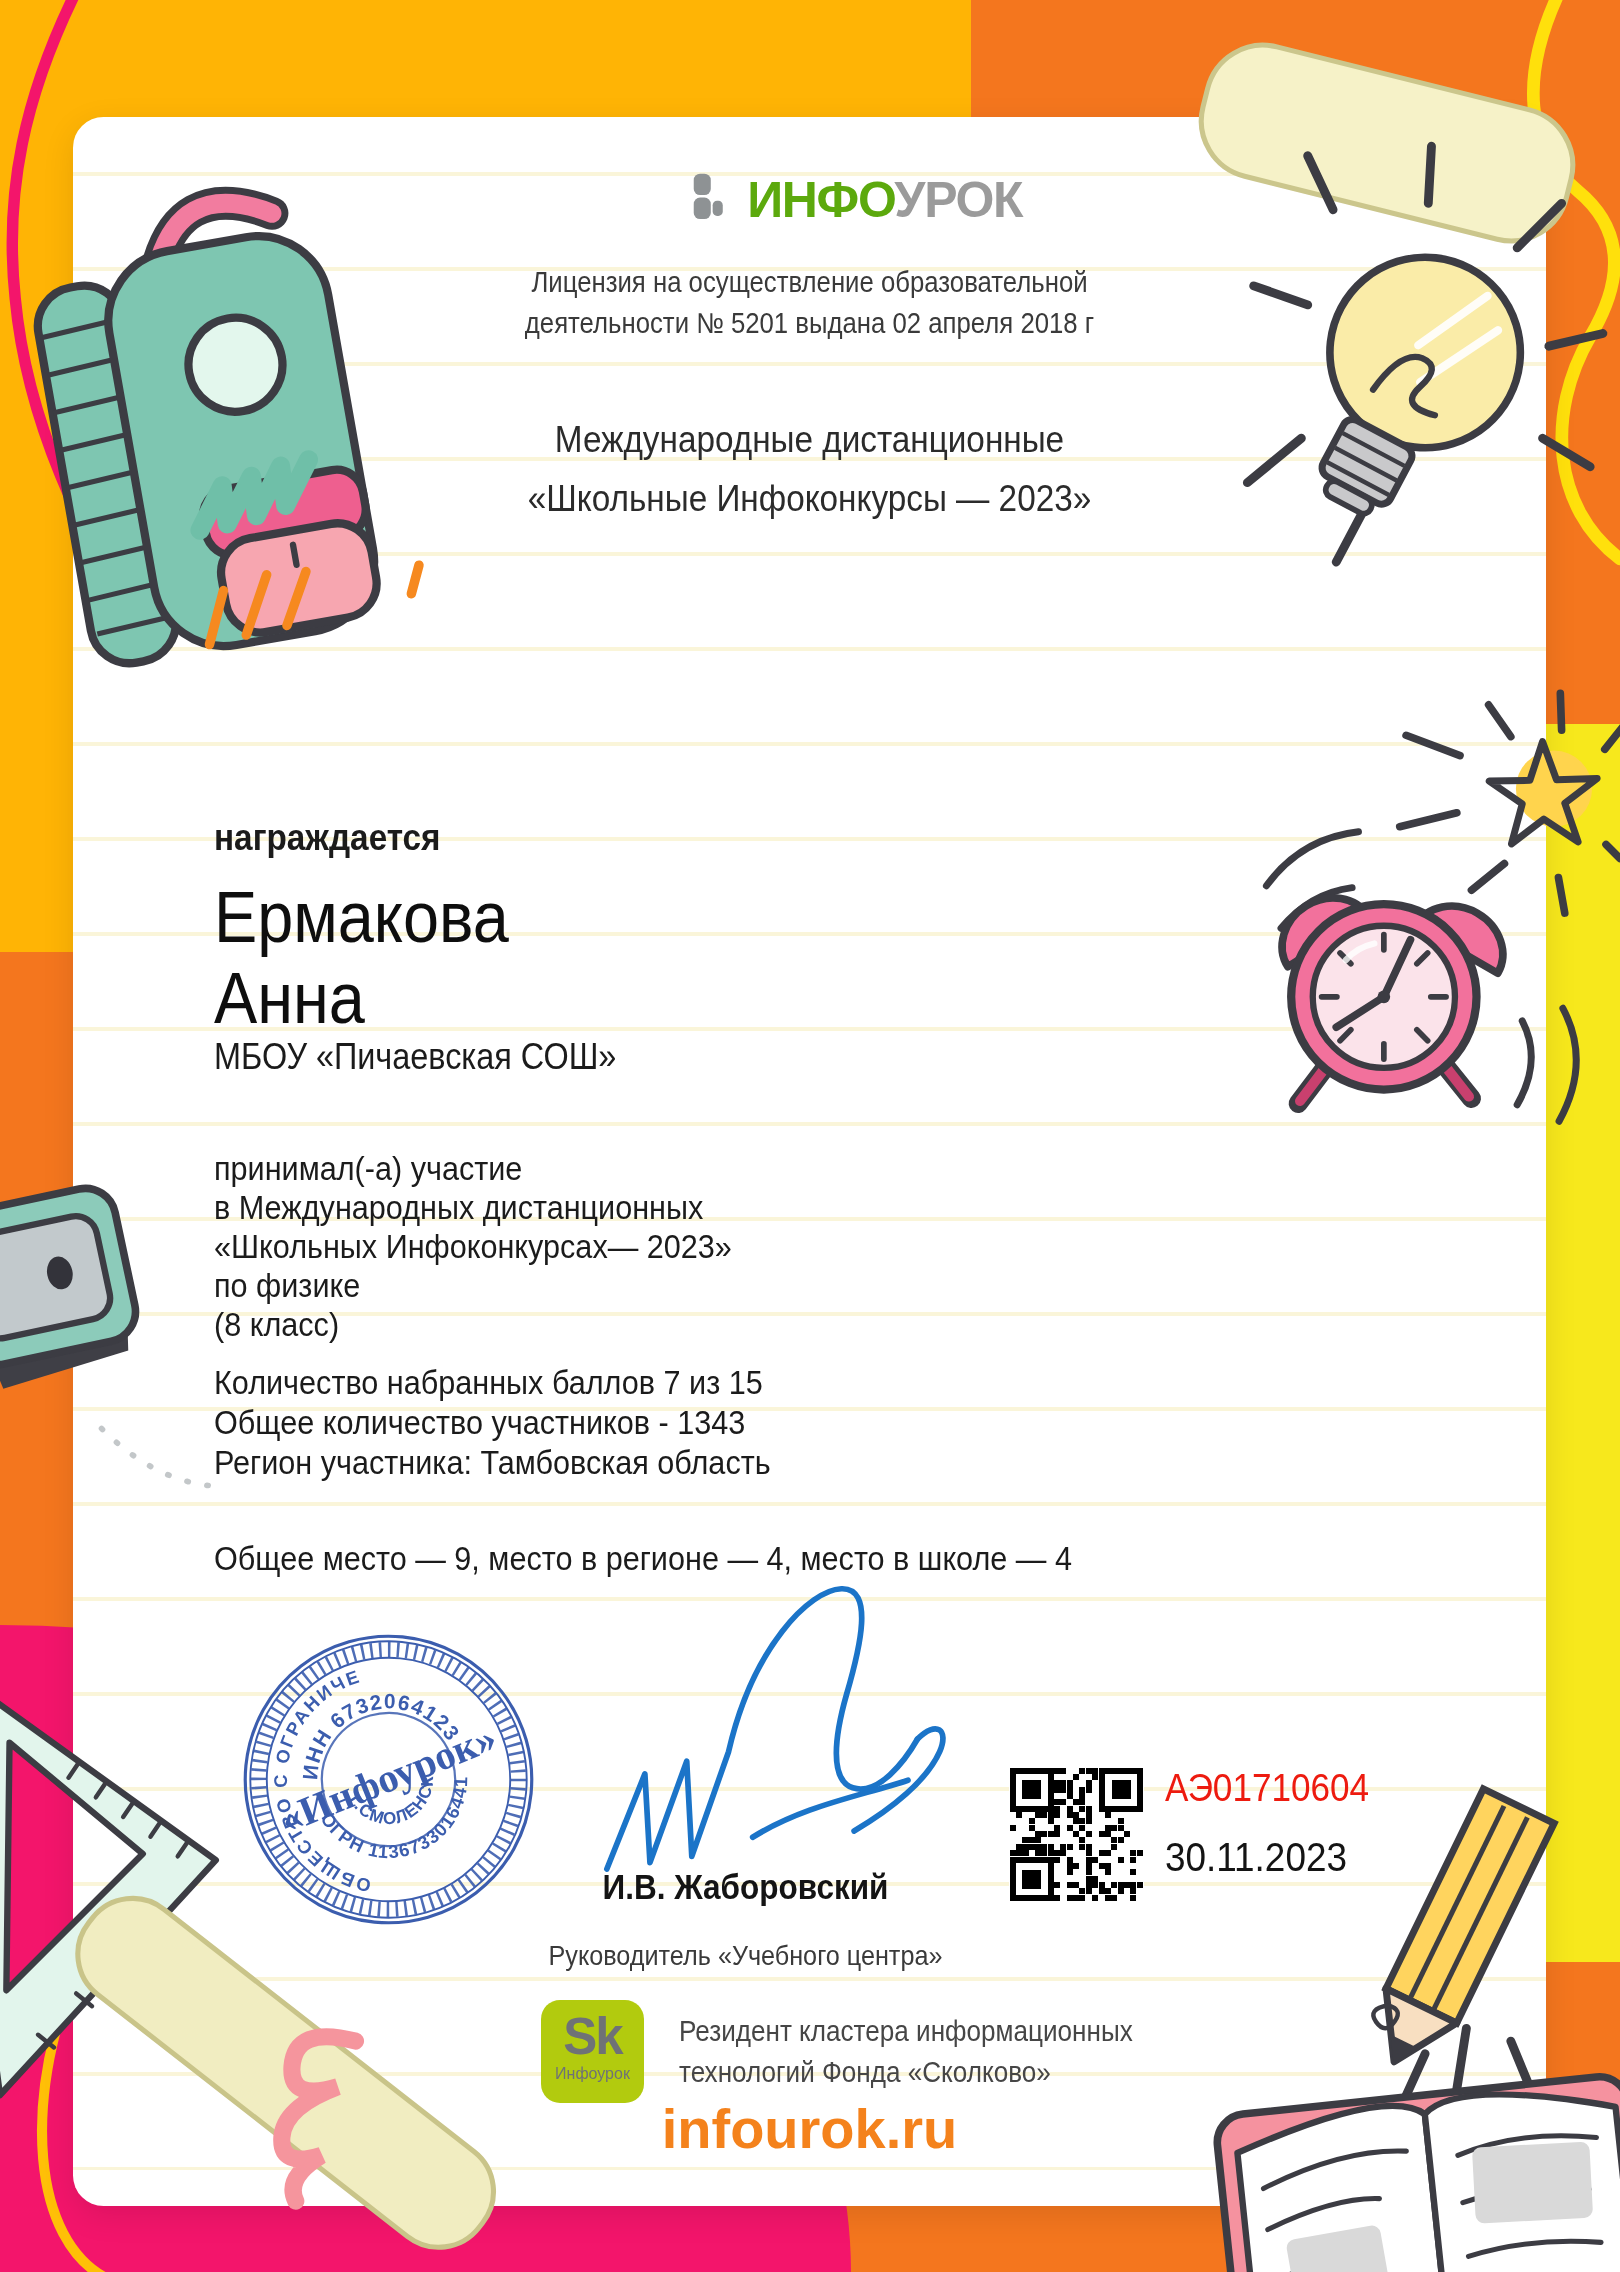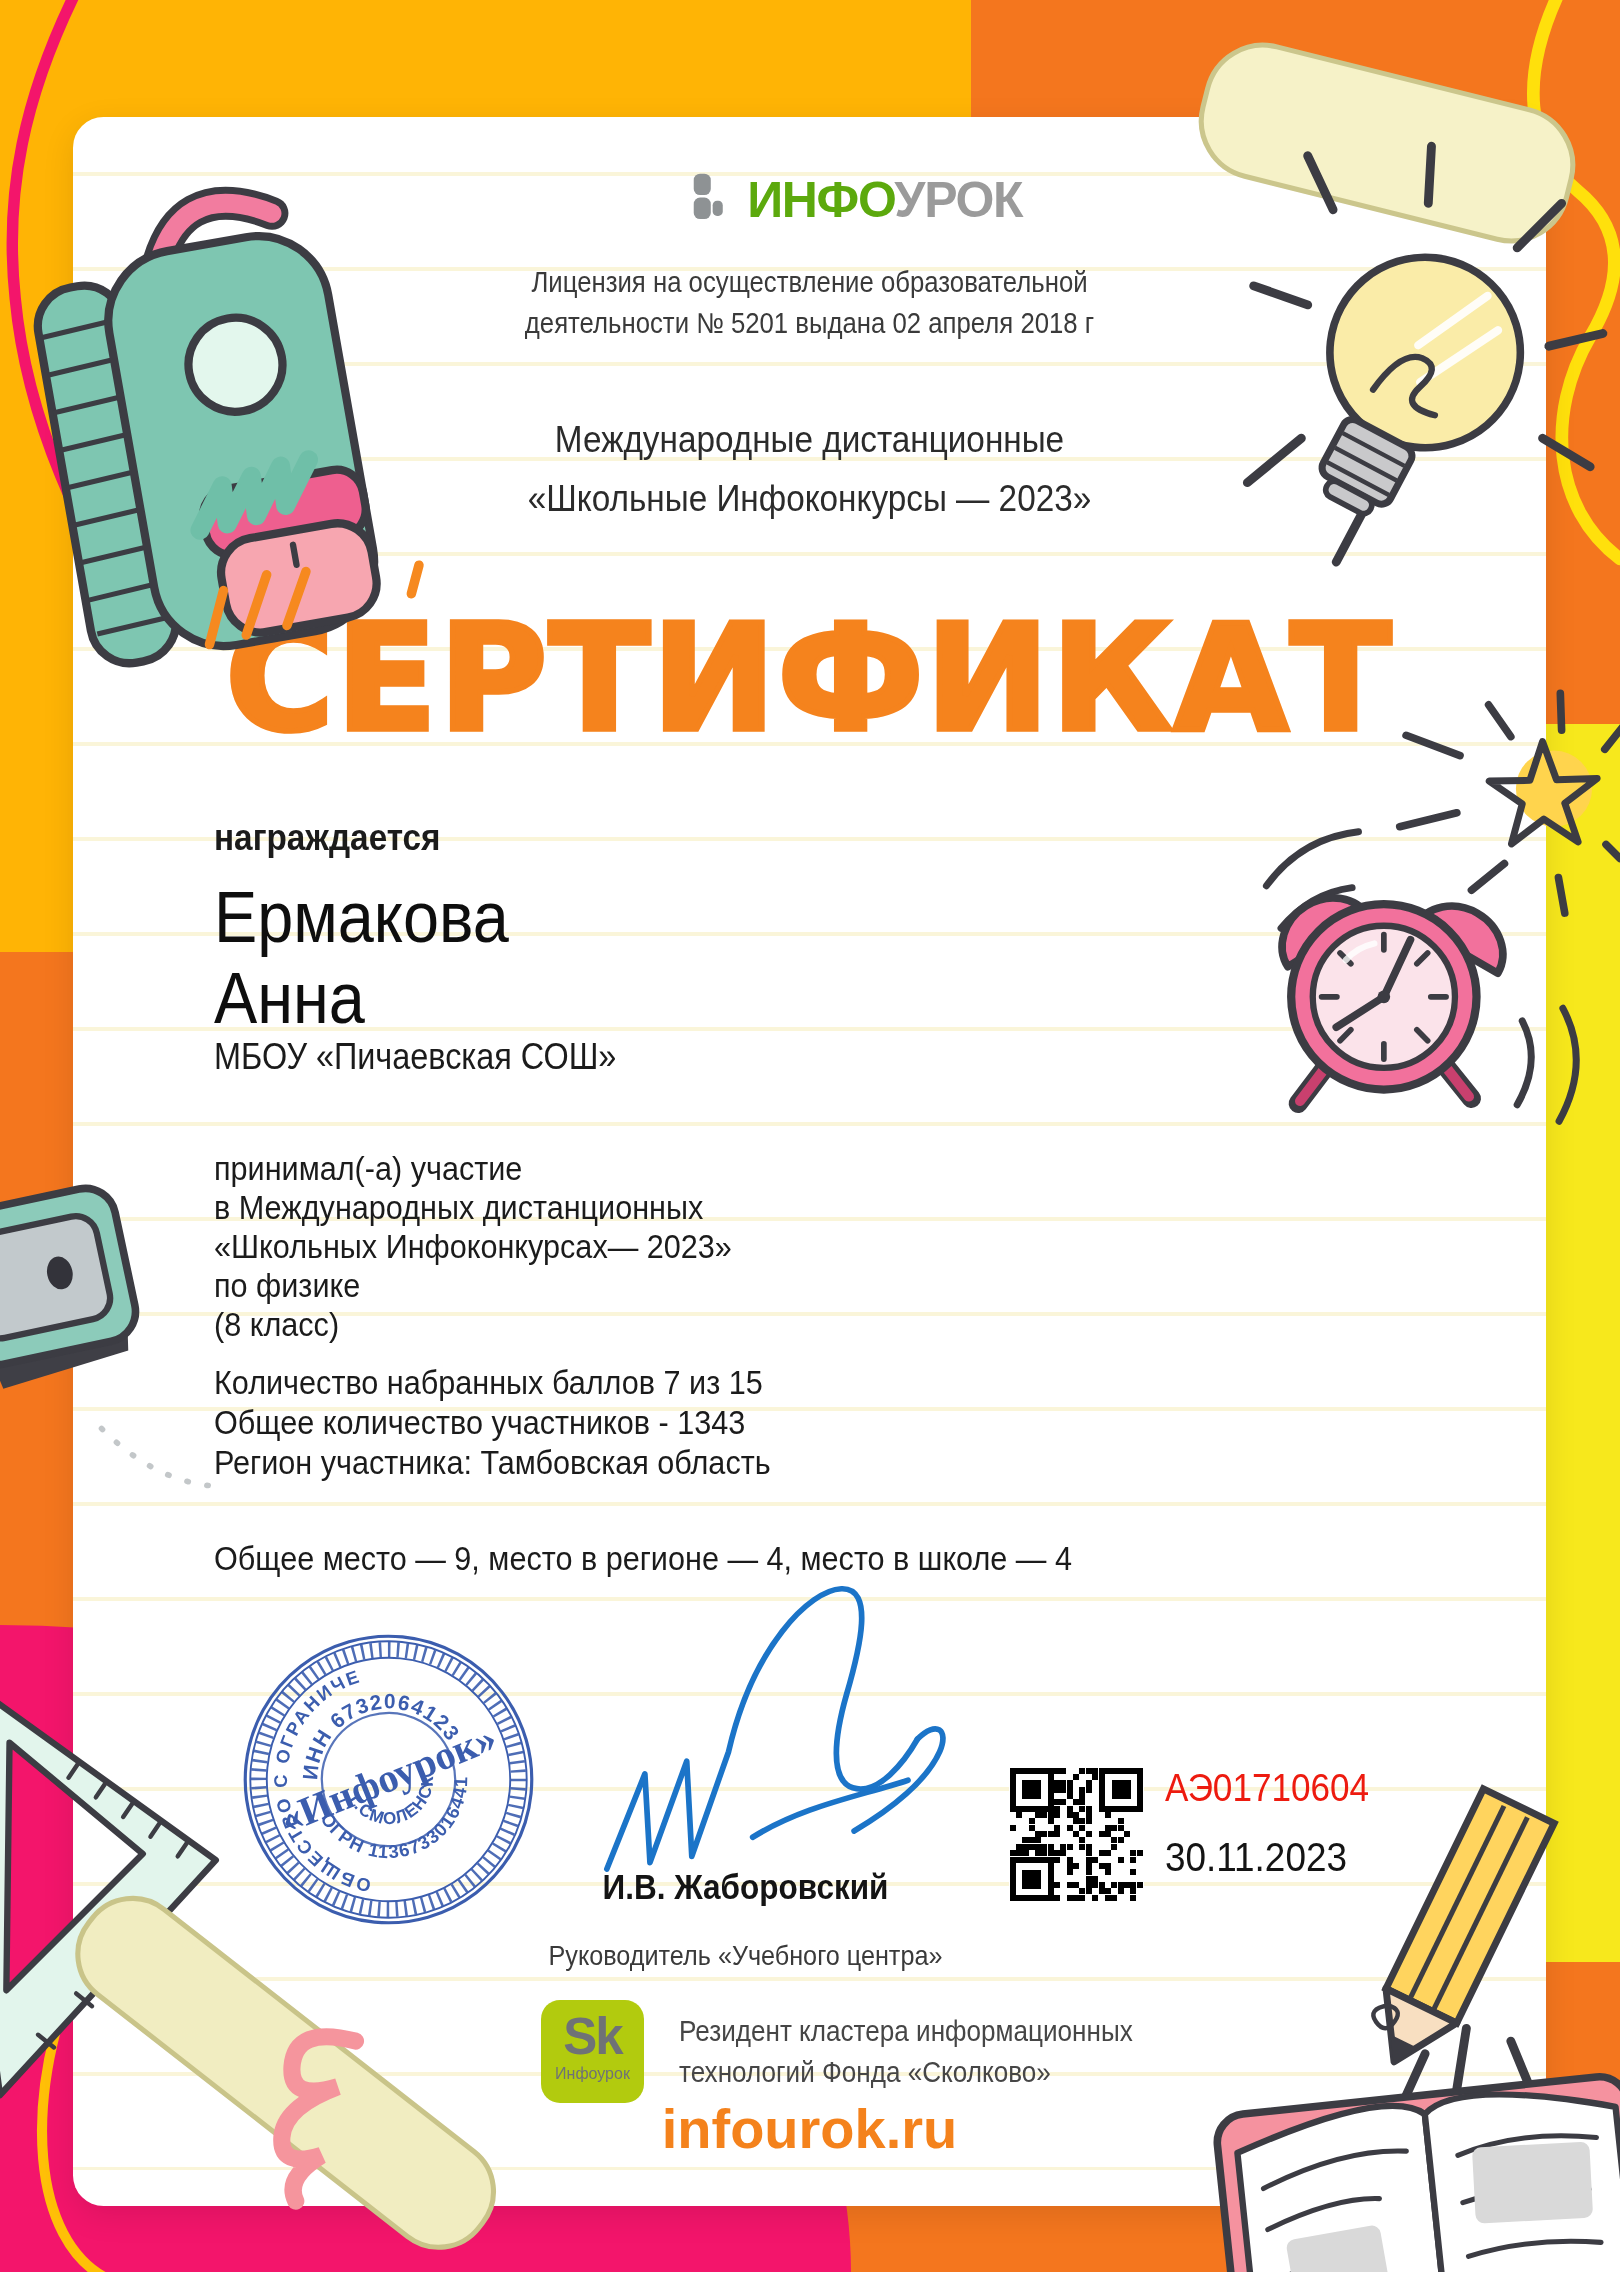--- a/index.html
+++ b/index.html
@@ -75,21 +75,20 @@
     <div class="abs license center condc">
       <div>Лицензия на осуществление образовательной</div>
       <div>деятельности № 5201 выдана 02 апреля 2018 г</div>
     </div>
 
     <div class="abs event center condc">
       <div>Международные дистанционные</div>
       <div>«Школьные Инфоконкурсы — 2023»</div>
     </div>
 
-    <div class="abs cert-title center">СЕРТИФИКАТ</div>
 
     <div class="abs awarded cond">награждается</div>
 
     <div class="abs name cond">
       <div>Ермакова</div>
       <div>Анна</div>
     </div>
 
     <div class="abs school cond">МБОУ «Пичаевская СОШ»</div>
 

